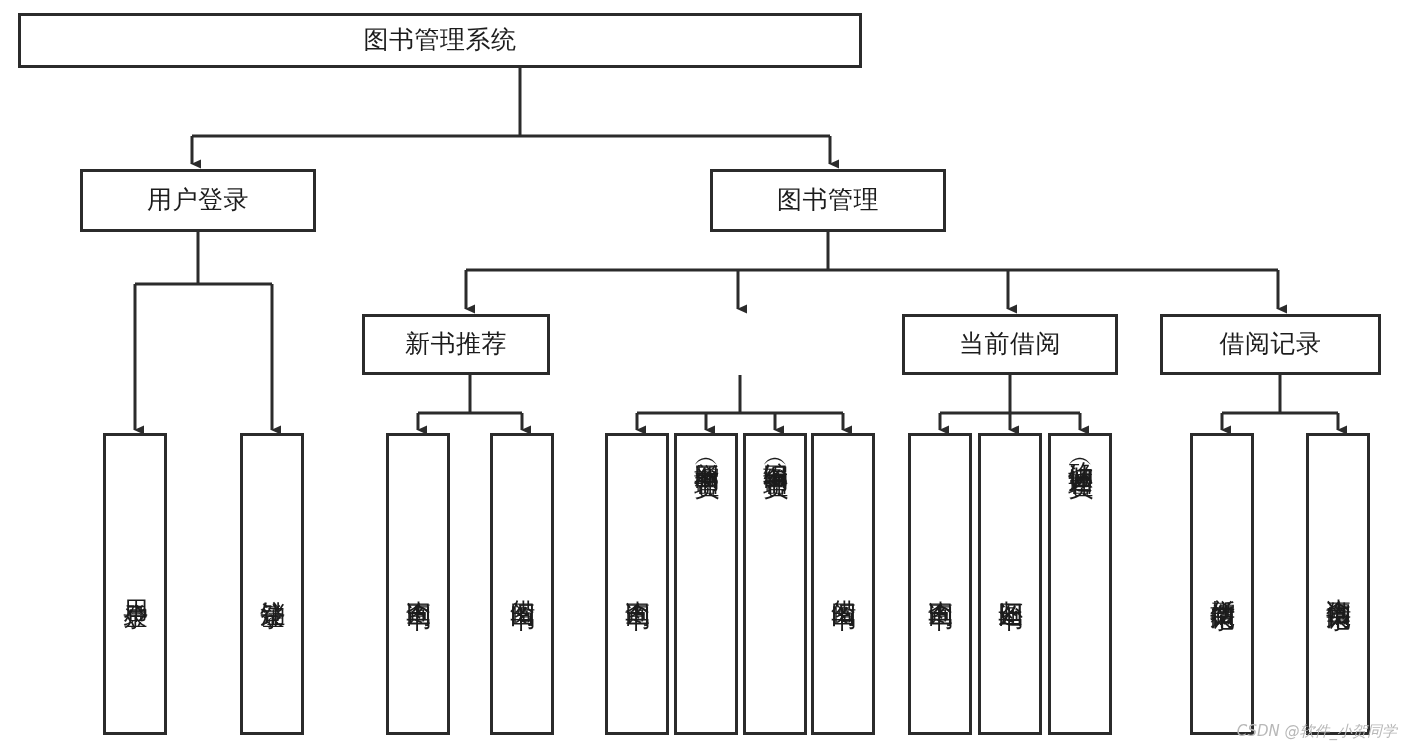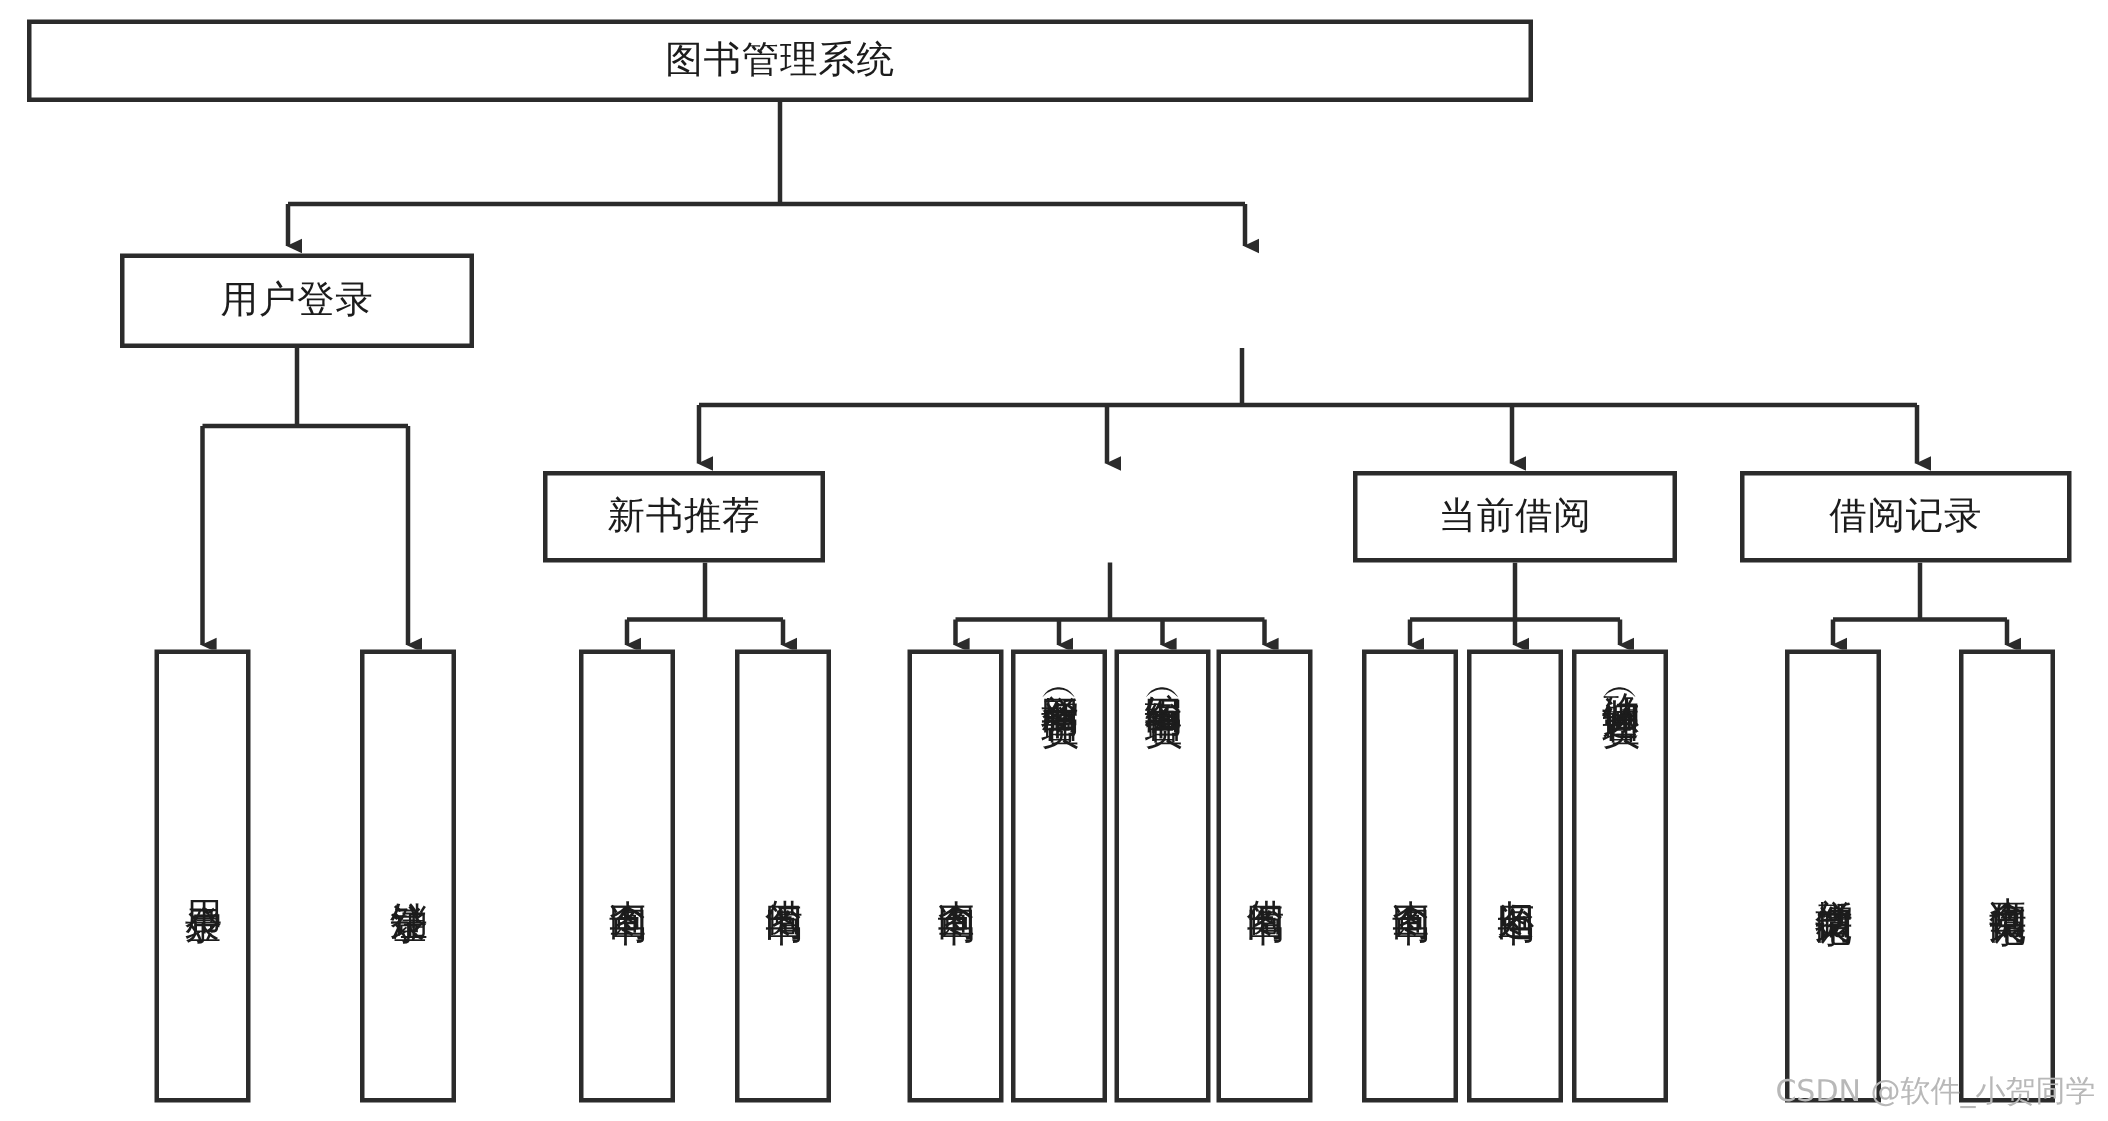--- a/index.html
+++ b/index.html
@@ -57,25 +57,26 @@
     white-space: nowrap;
   }
   .node.vertical.center-text {
     align-items: center;
     padding-top: 0;
   }
   #watermark {
     position: absolute;
     right: 8px;
     bottom: 6px;
-    font-size: 20px;
+    font-size: 15px;
     color: #b8b8b8;
     z-index: 5;
     white-space: nowrap;
     font-family: "DejaVu Sans", "Liberation Sans", sans-serif;
+    font-style: italic;
   }
 </style>
 </head>
 <body>
 
 <div id="diagram-root">
 
   <svg id="diagram-svg" viewBox="0 0 1405 747" xmlns="http://www.w3.org/2000/svg">
     <defs>
       <marker id="arrowhead" markerWidth="11" markerHeight="11" refX="5.2" refY="9.4" orient="auto" markerUnits="userSpaceOnUse">
@@ -121,28 +122,31 @@
       <path d="M 1010,413 L 1010,430" marker-end="url(#arrowhead)"></path>
       <path d="M 1080,413 L 1080,430" marker-end="url(#arrowhead)"></path>
 
       <path d="M 1280,375 L 1280,413"></path>
       <path d="M 1222,413 L 1338,413"></path>
       <path d="M 1222,413 L 1222,430" marker-end="url(#arrowhead)"></path>
       <path d="M 1338,413 L 1338,430" marker-end="url(#arrowhead)"></path>
     </g>
   </svg>
 
-  <div class="node horizontal" style="left:18px; top:13px; width:1004px; height:55px;align-items:center;">
+  <div class="node horizontal" style="left:18px; top:13px; width:844px; height:55px;align-items:center;">
     <span class="node-label">图书管理系统</span>
   </div>
 
   <div class="node horizontal" style="left:80px; top:169px; width:236px; height:63px;">
     <span class="node-label">用户登录</span>
   </div>
 
+  <div class="node horizontal" style="left:710px; top:169px; width:236px; height:63px;">
+    <span class="node-label">图书管理</span>
+  </div>
 
   <div class="node horizontal" style="left:362px; top:314px; width:188px; height:61px;">
     <span class="node-label">新书推荐</span>
   </div>
 
 
   <div class="node horizontal" style="left:902px; top:314px; width:216px; height:61px;">
     <span class="node-label">当前借阅</span>
   </div>
 

